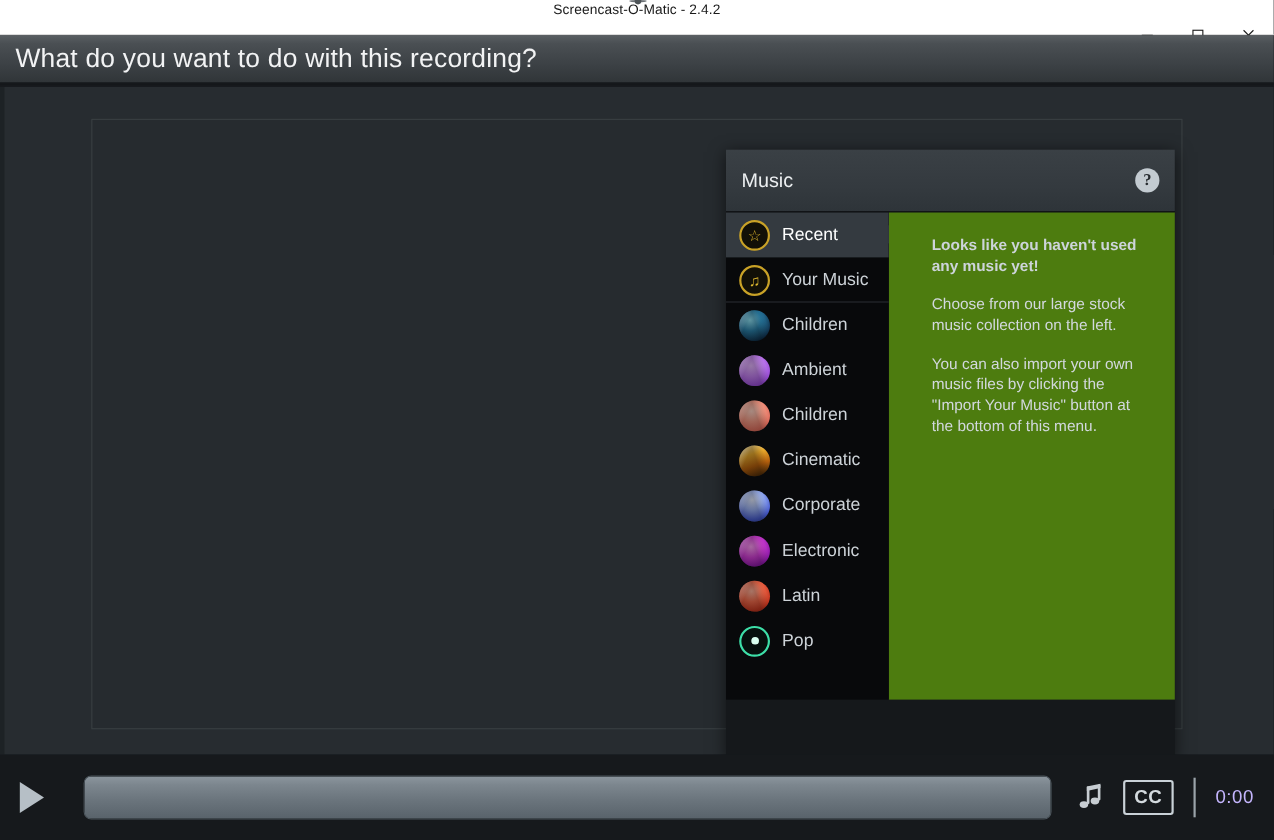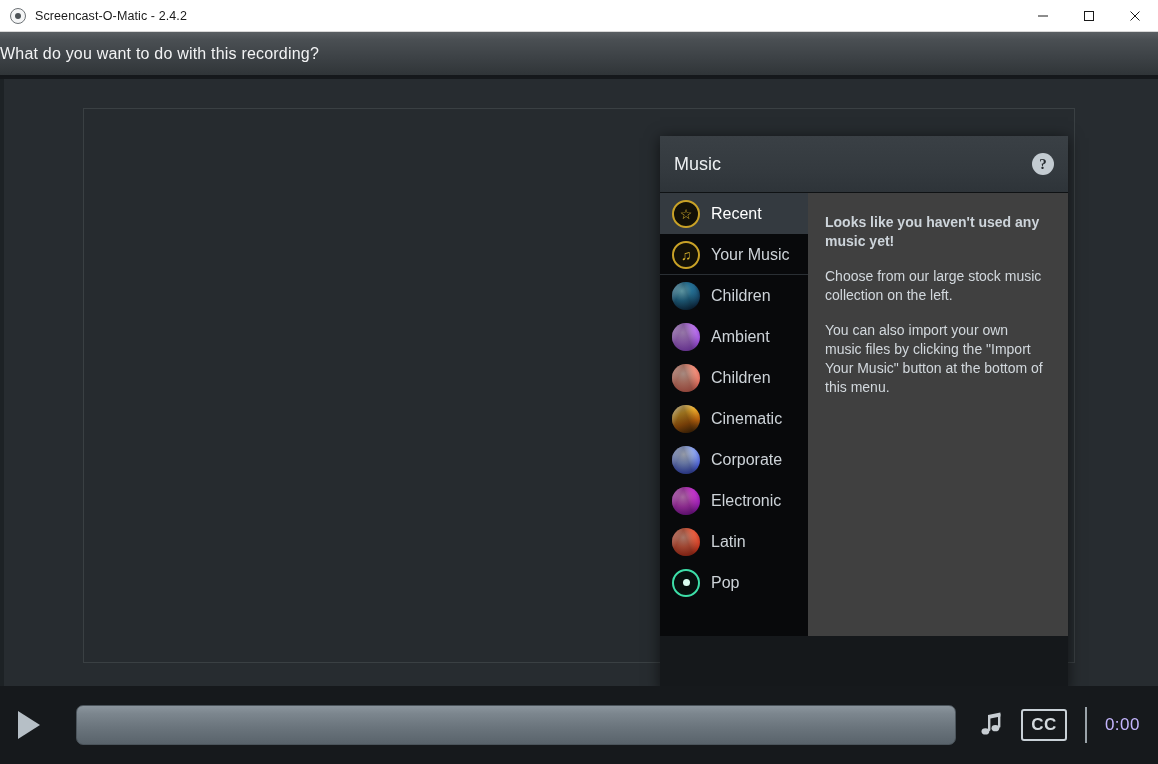--- a/index.html
+++ b/index.html
@@ -15,20 +15,21 @@
     background: #16191c;
   }
 
   
   .titlebar {
     position: absolute; left: 0; top: 0;
     width: 1158px; height: 32px;
     background: #ffffff;
     display: flex; align-items: center;
     border-bottom: 1px solid #d8d8d8;
+    flex-direction: column;
   }
   .tb-icon {
     width: 16px; height: 16px; margin-left: 10px; margin-right: 9px;
     border-radius: 50%;
     border: 1px solid #6d7276;
     background: #f4f5f6;
     position: relative;
   }
   .tb-icon::after {
     content: ""; position: absolute;
@@ -52,21 +53,22 @@
 
   
   .headerbar {
     position: absolute; left: 0; top: 32px;
     width: 1158px; height: 45px;
     background: linear-gradient(to bottom, #5a5f63 0%, #4a4f53 18%, #3c4145 62%, #303538 100%);
     border-bottom: 2px solid #15181b;
     display: flex; align-items: center;
   }
   .headerbar .q {
-    font-size: 16px; color: #f2f3f4;
+    margin-left: 14px;
+    font-size: 24px; color: #f2f3f4;
     letter-spacing: .2px;
   }
 
   
   .stage {
     position: absolute; left: 0; top: 79px;
     width: 1158px; height: 607px;
     background: #272c30;
   }
   .stage-edge-left {
@@ -221,22 +223,22 @@
   .ico-rock       { background: radial-gradient(circle at 38% 32%, #e6d2ff 0%, #b07bf0 36%, #7a35c8 70%, #3f1370 100%); }
   .ico-tex {
     position: absolute; inset: 0;
     background:
       linear-gradient(115deg, rgba(255,255,255,.22) 12%, rgba(255,255,255,0) 30%),
       linear-gradient(70deg, rgba(0,0,0,.35) 55%, rgba(0,0,0,0) 80%);
   }
 
   .cat-content {
     flex: 1;
-    background: #404040;
-    padding: 20px 22px 0 17px;
+    background: #4d7c0f;
+    padding: 20px 22px 0 39px;
   }
   .cc-p {
     font-size: 14px; line-height: 19px;
     color: #d2d8dd;
     margin-bottom: 16px;
   }
   .cc-p.bold { font-weight: bold; color: #cdd4da; }
 
   .import-btn {
     height: 45px;

